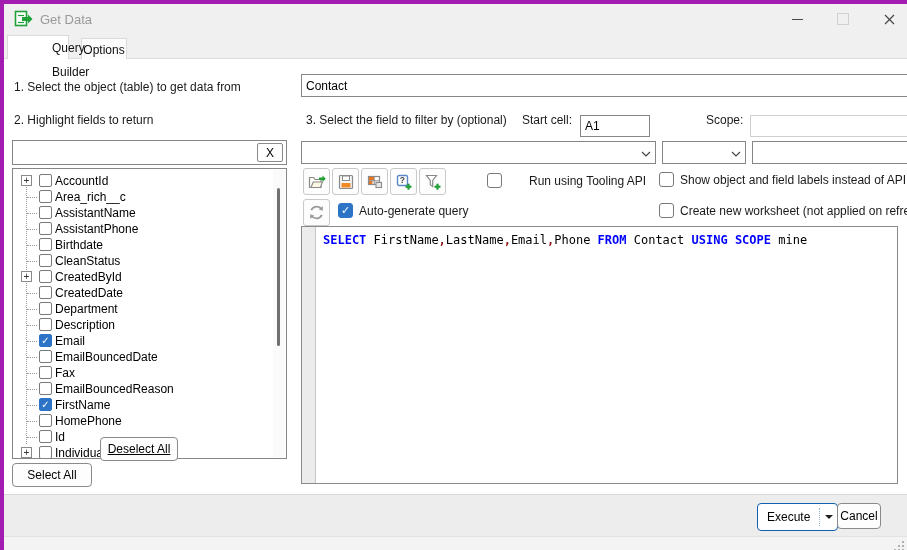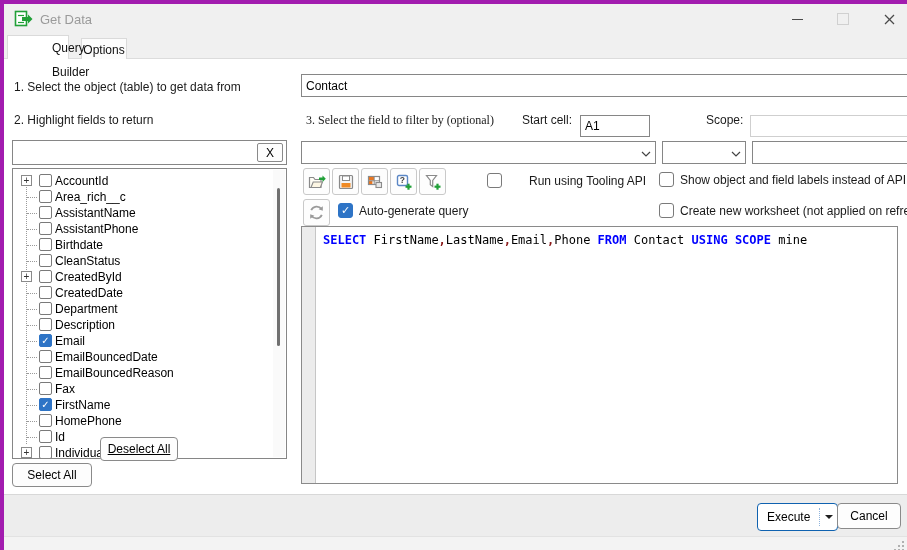--- a/index.html
+++ b/index.html
@@ -107,21 +107,21 @@
   <div class="tab" style="left:77px;top:34px;width:46px;height:21px;">Options</div>
 
   <div class="page"></div>
 
   <span class="abs lbl" style="left:10px;top:76px;">1. Select the object (table) to get data from</span>
   <div class="abs combo" style="left:297px;top:70px;width:622px;height:23px;">
     <span>Contact</span>
   </div>
 
   <span class="abs lbl" style="left:10px;top:109px;">2. Highlight fields to return</span>
-  <span class="abs lbl" style="left:302px;top:109px;font-family:Liberation Serif, serif;">3. Select the field to filter by (optional)</span>
+  <span class="abs lbl" style="left:302px;top:109px;">3. Select the field to filter by (optional)</span>
   <span class="abs lbl" style="left:518px;top:109px;text-align:right;">Start cell:</span>
   <input class="abs tb" style="left: 576px; top: 111px; width: 70px; height: 22px;" value="A1">
   <span class="abs lbl" style="left:702px;top:109px;">Scope:</span>
   <input class="abs tb" style="left: 746px; top: 111px; width: 175px; height: 22px; border-color: rgb(207, 207, 207);" value="">
 
   <div class="abs tb" style="left:8px;top:136px;width:275px;height:25px;padding:0;">
     <input style="position: absolute; left: 2px; top: 2px; width: 240px; height: 19px; border: none; outline: none; font-size: 12px; font-family: &quot;Liberation Sans&quot;, sans-serif;" value="">
     <button class="btn" style="position:absolute;right:3px;top:2px;width:26px;height:19px;border-radius:2px;">X</button>
   </div>
 
@@ -202,26 +202,26 @@
           <span class="tlbl">Email</span>
         </div>
         <div class="trow">
           <i class="hd"></i>
           <span class="cb"></span>
           <span class="tlbl">EmailBouncedDate</span>
         </div>
         <div class="trow">
           <i class="hd"></i>
           <span class="cb"></span>
+          <span class="tlbl">Fax</span>
+        </div>
+        <div class="trow">
+          <i class="hd"></i>
+          <span class="cb"></span>
           <span class="tlbl">EmailBouncedReason</span>
-        </div>
-        <div class="trow">
-          <i class="hd"></i>
-          <span class="cb"></span>
-          <span class="tlbl">Fax</span>
         </div>
         <div class="trow">
           <i class="hd"></i>
           <span class="cb on">✓</span>
           <span class="tlbl">FirstName</span>
         </div>
         <div class="trow">
           <i class="hd"></i>
           <span class="cb"></span>
           <span class="tlbl">HomePhone</span>
@@ -311,21 +311,21 @@
   <button class="abs btn" style="left:96px;top:433px;width:78px;height:24px;text-decoration:underline;">Deselect All</button>
 
   <div class="footer1">
     <div class="abs exec" style="left:753px;top:8px;height:26px;">
       <span class="etxt">Execute</span>
       <span class="esep"></span>
       <span class="earr">
         <span class="tri-down"></span>
       </span>
     </div>
-    <button class="abs btn" style="left:833px;top:8px;width:64px;height:26px;">Cancel</button>
+    <button class="abs btn" style="left:833px;top:8px;width:44px;height:26px;">Cancel</button>
   </div>
   <div class="footer2">
     <svg class="abs" style="right:6px;top:3px;" width="12" height="12" viewBox="0 0 12 12">
       <circle cx="10" cy="2" r="1" fill="#9a9a9a"></circle>
       <circle cx="6" cy="6" r="1" fill="#9a9a9a"></circle>
       <circle cx="10" cy="6" r="1" fill="#9a9a9a"></circle>
       <circle cx="2" cy="10" r="1" fill="#9a9a9a"></circle>
       <circle cx="6" cy="10" r="1" fill="#9a9a9a"></circle>
       <circle cx="10" cy="10" r="1" fill="#9a9a9a"></circle>
     </svg>

